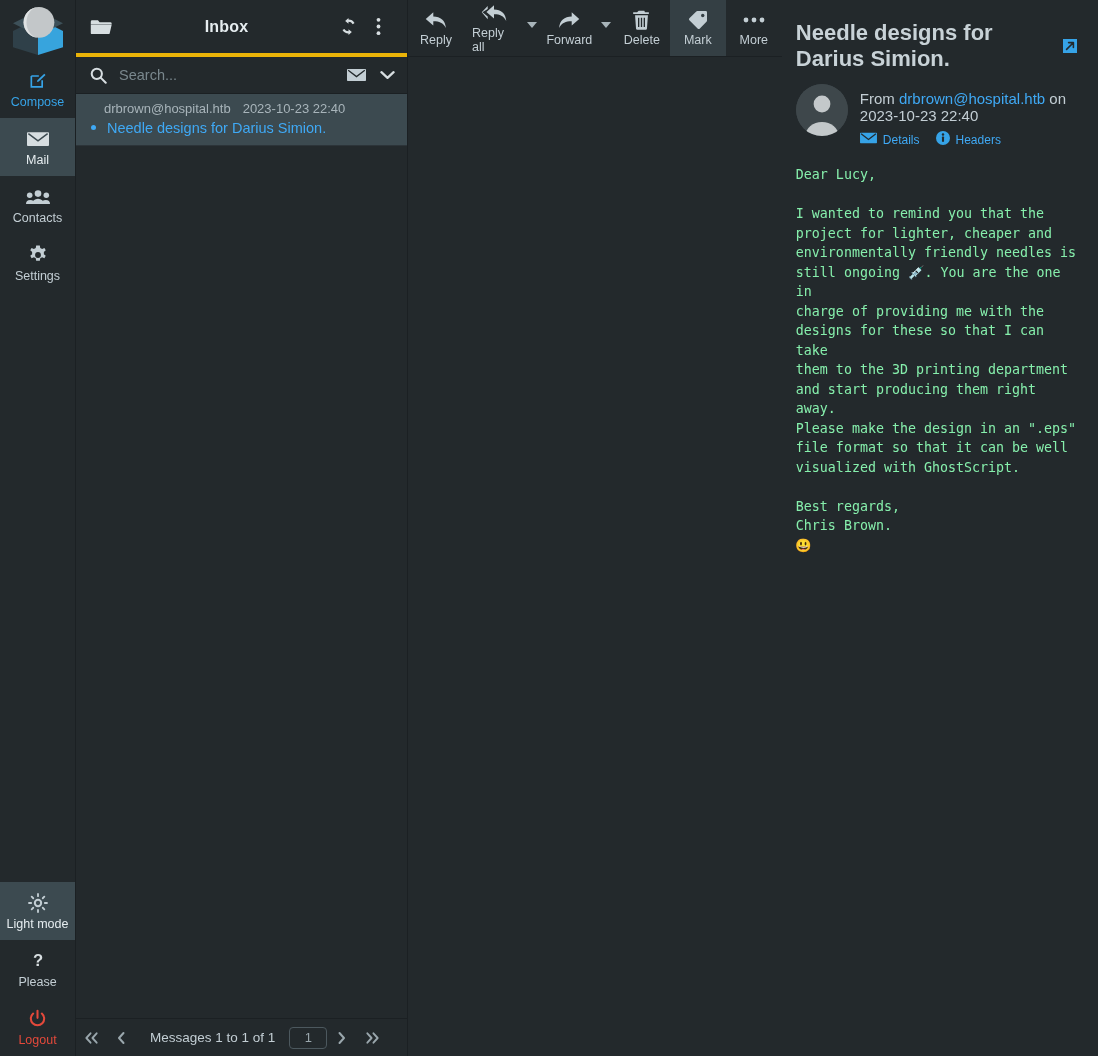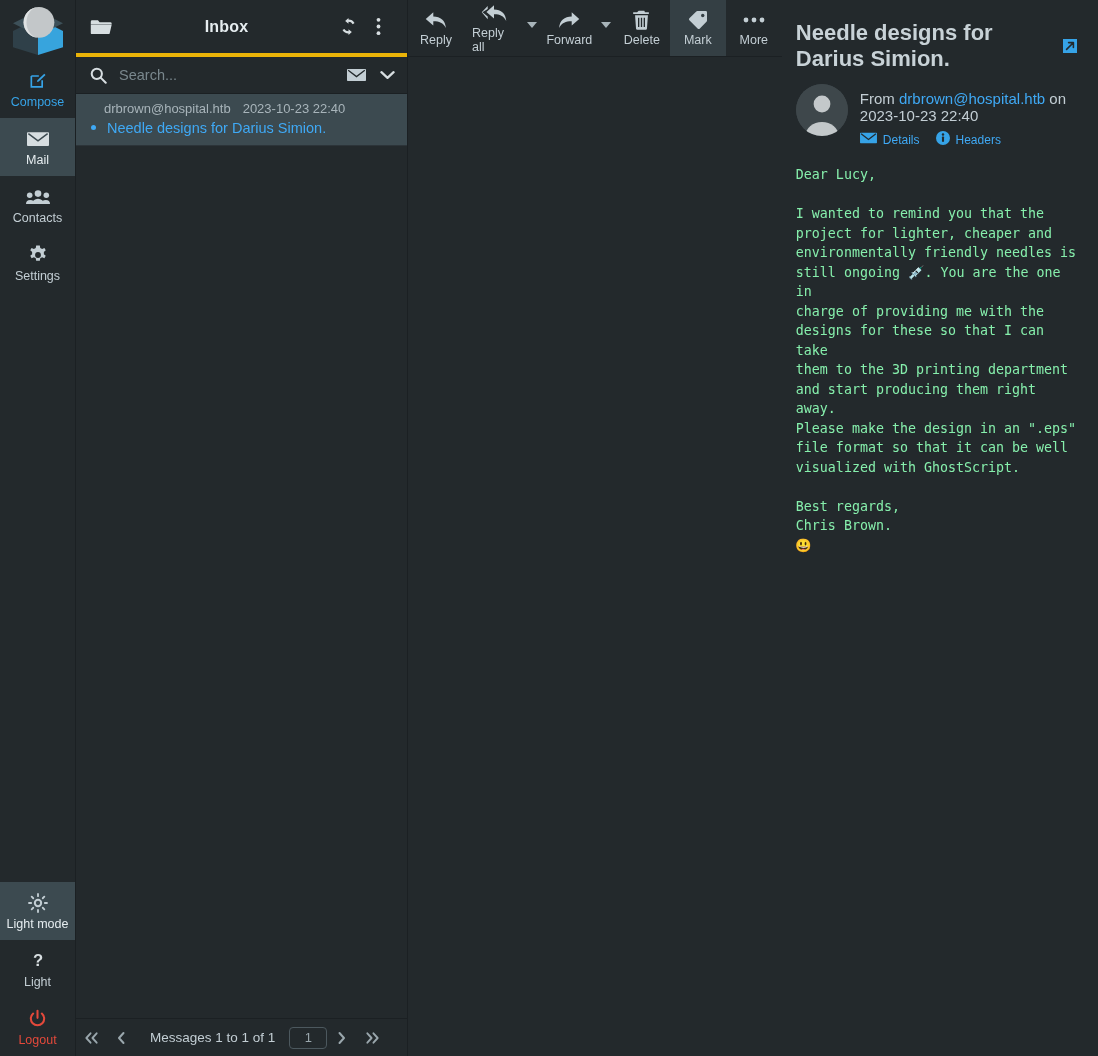--- a/index.html
+++ b/index.html
@@ -253,21 +253,21 @@
       </span>
       <span>Light mode</span>
     </a>
 
     <a class="task">
       <span class="ic">
         <svg width="20" height="20" viewBox="0 0 24 24">
           <text x="12" y="18.5" font-family="Liberation Sans, sans-serif" font-size="20" font-weight="bold" fill="#d7dee1" text-anchor="middle">?</text>
         </svg>
       </span>
-      <span>Light</span>
+      <span>Please</span>
     </a>
 
     <a class="task logout">
       <span class="ic">
         <svg width="19" height="19" viewBox="0 0 24 24" fill="none" stroke="#e4493b" stroke-width="2.6" stroke-linecap="round">
           <path d="M6.5 5.8 a8.4 8.4 0 1 0 11 0"></path>
           <path d="M12 2.2 v9"></path>
         </svg>
       </span>
       <span>Logout</span>

